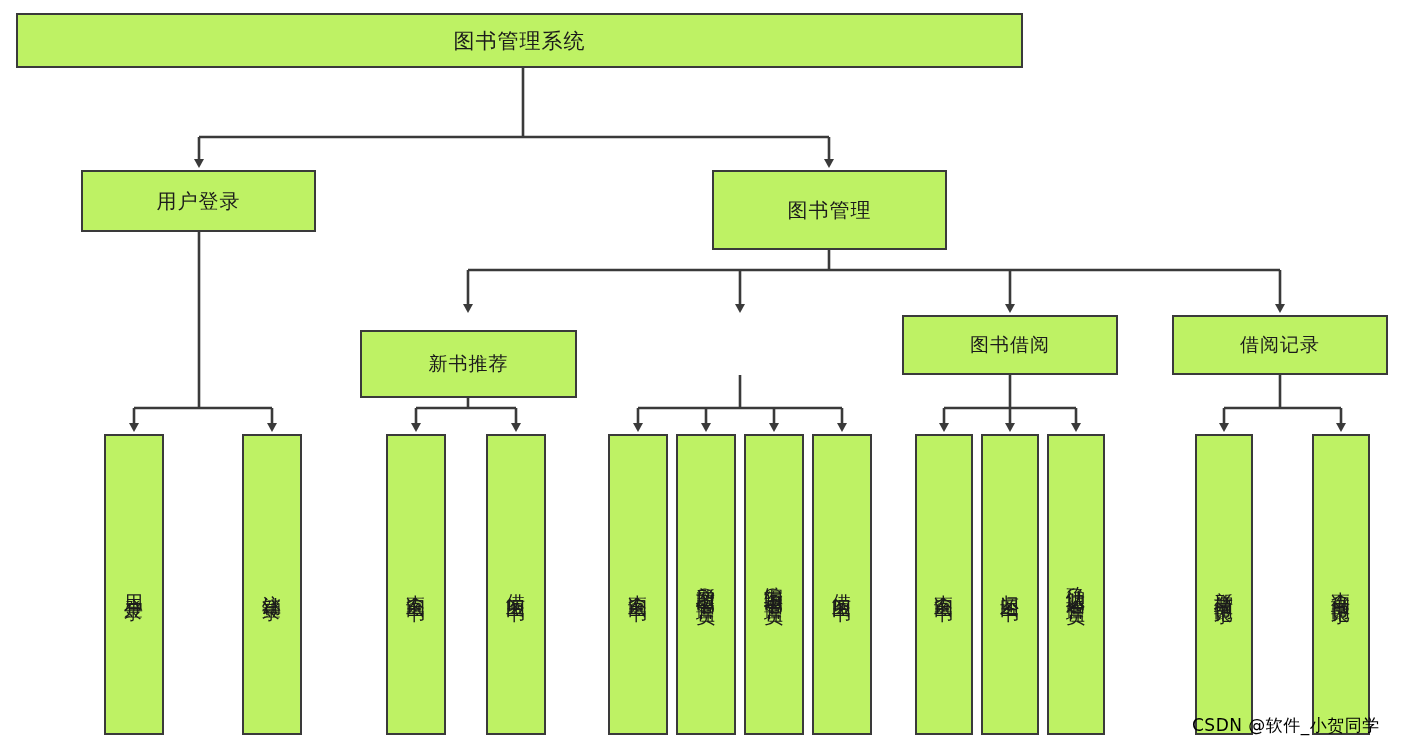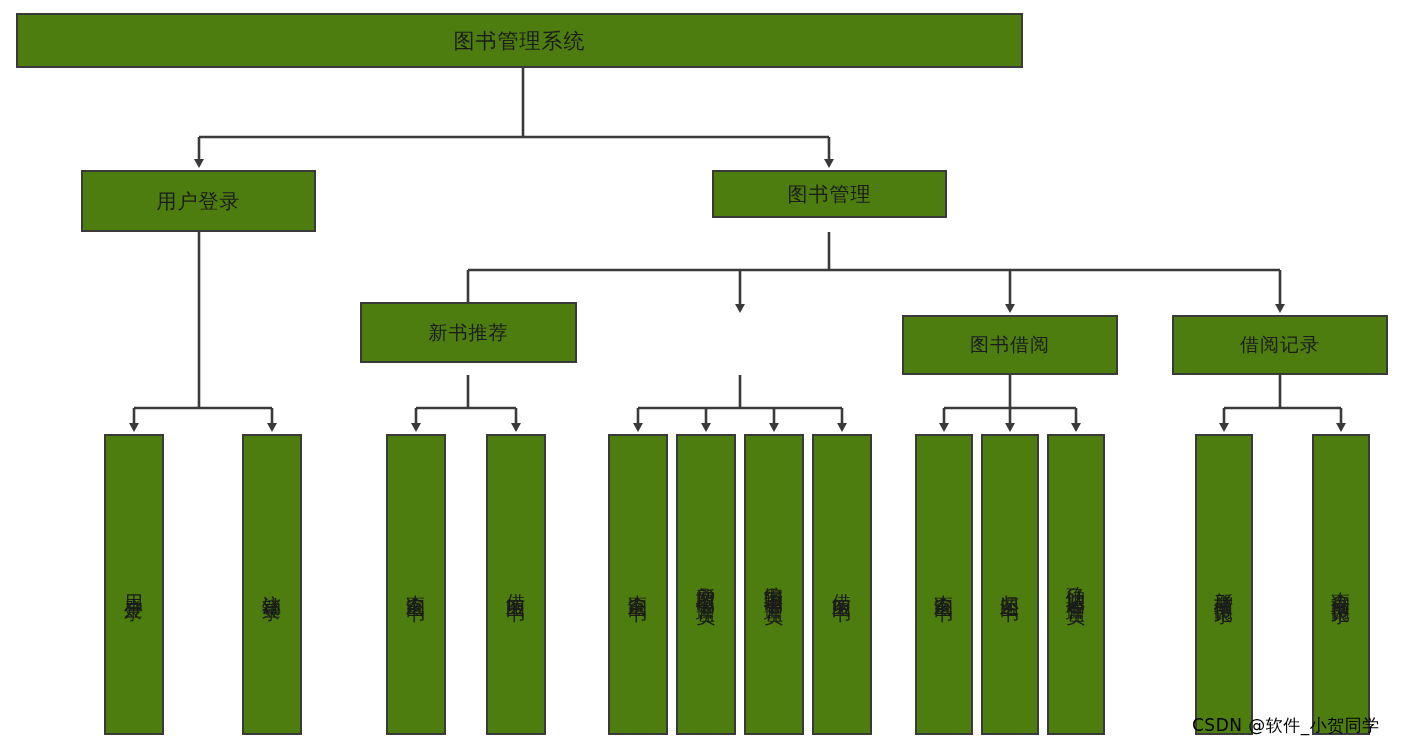--- a/index.html
+++ b/index.html
@@ -21,21 +21,21 @@
     position: absolute;
     left: 0;
     top: 0;
     width: 1405px;
     height: 747px;
     pointer-events: none;
   }
   .node {
     position: absolute;
     box-sizing: border-box;
-    background: #4d7c0f;
+    background: #bef264;
     border: 2.5px solid #3a3a3a;
     display: flex;
     align-items: center;
     justify-content: center;
     color: #1b1b1b;
   }
   .node.root {
     font-size: 21px;
   }
   .node.level1 {
@@ -127,25 +127,25 @@
     </g>
   </svg>
 
   <div class="node root" style="left: 16px; top: 13px; width: 1007px; height: 55px;">
     <span class="htext">图书管理系统</span>
   </div>
 
   <div class="node level1" style="left: 81px; top: 170px; width: 235px; height: 62px;">
     <span class="htext">用户登录</span>
   </div>
-  <div class="node level1" style="left: 712px; top: 170px; width: 235px; height: 48px;">
+  <div class="node level1" style="left: 712px; top: 170px; width: 235px; height: 80px;">
     <span class="htext">图书管理</span>
   </div>
 
-  <div class="node level2" style="left: 360px; top: 302px; width: 217px; height: 61px;">
+  <div class="node level2" style="left: 360px; top: 330px; width: 217px; height: 68px;">
     <span class="htext">新书推荐</span>
   </div>
   <div class="node level2" style="left: 902px; top: 315px; width: 216px; height: 60px;">
     <span class="htext">图书借阅</span>
   </div>
   <div class="node level2" style="left: 1172px; top: 315px; width: 216px; height: 60px;">
     <span class="htext">借阅记录</span>
   </div>
 
   <div class="node leaf" style="left: 104px; top: 434px; width: 60px; height: 301px;">

